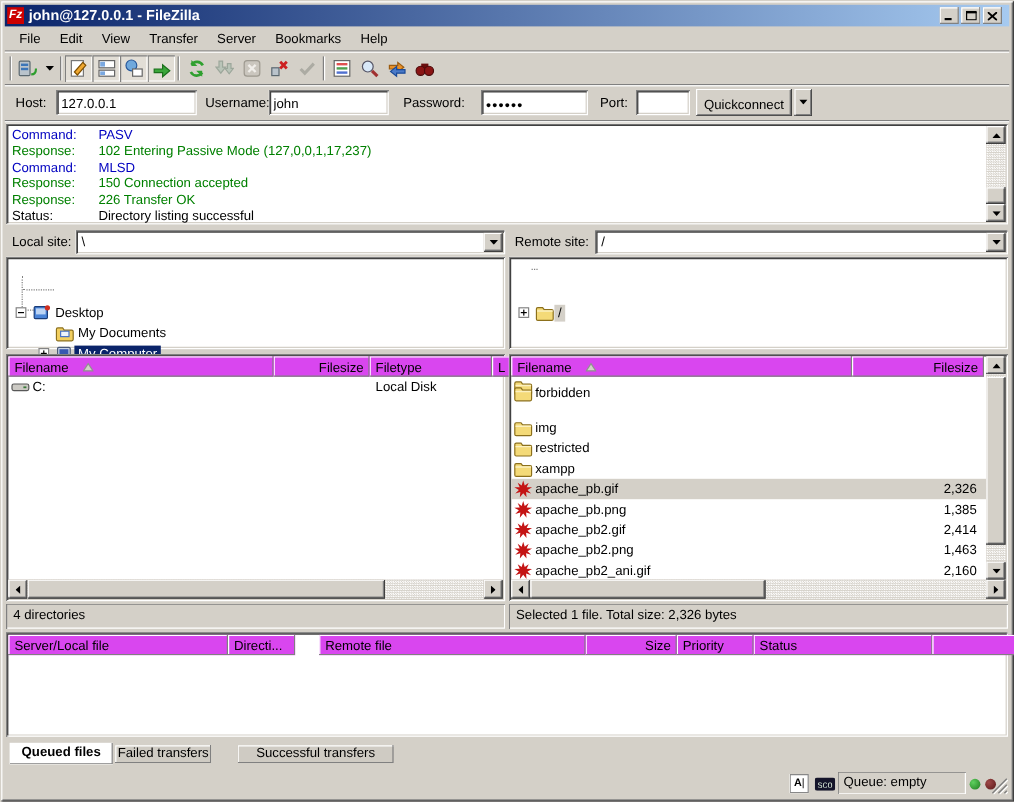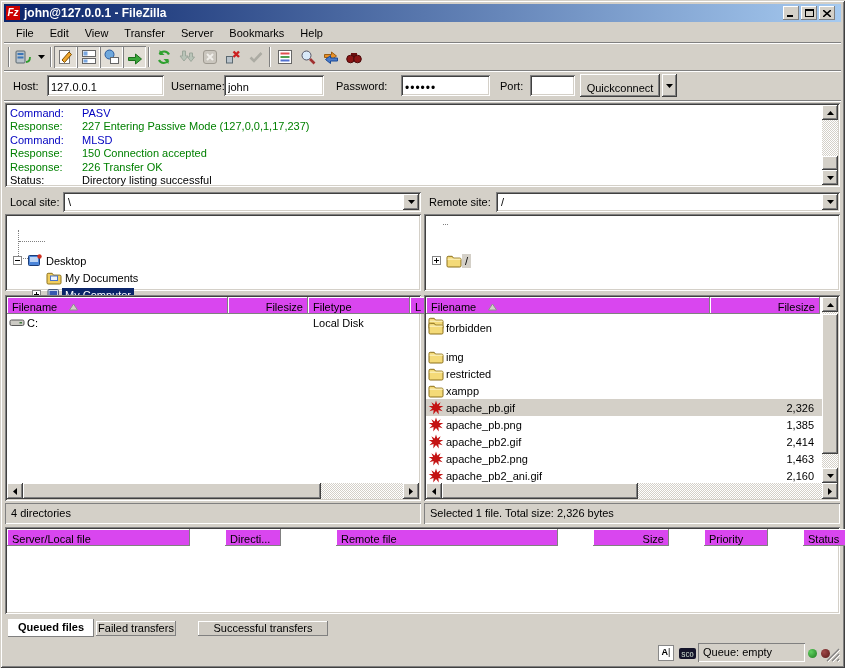--- a/index.html
+++ b/index.html
@@ -235,21 +235,21 @@
       </div>
     <div class="abs sbtrack" style="left:0;top:15px;right:0;bottom:15px;"></div>
     <div class="sbthumb" style="left:0;bottom:15px;width:16px;height:14px;"></div>
     <div class="sbbtn" style="left:0;bottom:0;width:16px;height:15px;">
         <svg width="7" height="4">
           <path d="M0 0 h7 L3.5 4z" fill="#000"></path>
         </svg>
       </div>
   </div>
 <div class="logline log-command" style="top: 4px;"><span class="loglabel">Command:</span><span>PASV</span></div>
-    <div class="logline log-response" style="top: 17.4px;"><span class="loglabel">Response:</span><span>227 Entering Passive Mode (127,0,0,1,17,237)</span></div>
+    <div class="logline log-response" style="top: 17.4px;"><span class="loglabel">Response:</span><span>102 Entering Passive Mode (127,0,0,1,17,237)</span></div>
     <div class="logline log-command" style="top: 30.8px;"><span class="loglabel">Command:</span><span>MLSD</span></div>
     <div class="logline log-response" style="top: 44.2px;"><span class="loglabel">Response:</span><span>150 Connection accepted</span></div>
     <div class="logline log-response" style="top: 57.6px;"><span class="loglabel">Response:</span><span>226 Transfer OK</span></div>
     <div class="logline log-status" style="top: 71px;"><span class="loglabel">Status:</span><span>Directory listing successful</span></div>
   </div>
 
 <div class="abs siterow" style="left:5px;top:192px;width:416px;">
   <span class="sitelabel">Local site:</span>
   <span class="sitecombo" style="left:58px;right:0;">
     <span class="comboval">\</span>
@@ -504,21 +504,21 @@
           <path d="M0 0 h7 L3.5 4z" fill="#000"></path>
         </svg>
       </div>
     </div>
   </div>
 
 <div class="abs statusbox" style="left:5px;width:416px;">4 directories</div>
 <div class="abs statusbox" style="left:424px;width:416px;">Selected 1 file. Total size: 2,326 bytes</div>
 
 <div class="abs queuepane sunken2" id="queuepane">
-    <div class="lhead" style="left: 2px; right: 2px; gap: 35px;">
+    <div class="lhead" style="left: 2px; right: 2px;">
       <span class="hcell" style="width: 183px; flex: 0 0 auto;">
         <span>Server/Local file</span>
       </span>
       <span class="hcell" style="width: 56px; flex: 0 0 auto;">
         <span>Directi...</span>
       </span>
       <span class="hcell" style="width: 222px; flex: 0 0 auto; margin-left: 20px;">
         <span>Remote file</span>
       </span>
       <span class="hcell right" style="width: 76px; flex: 0 0 auto;">

